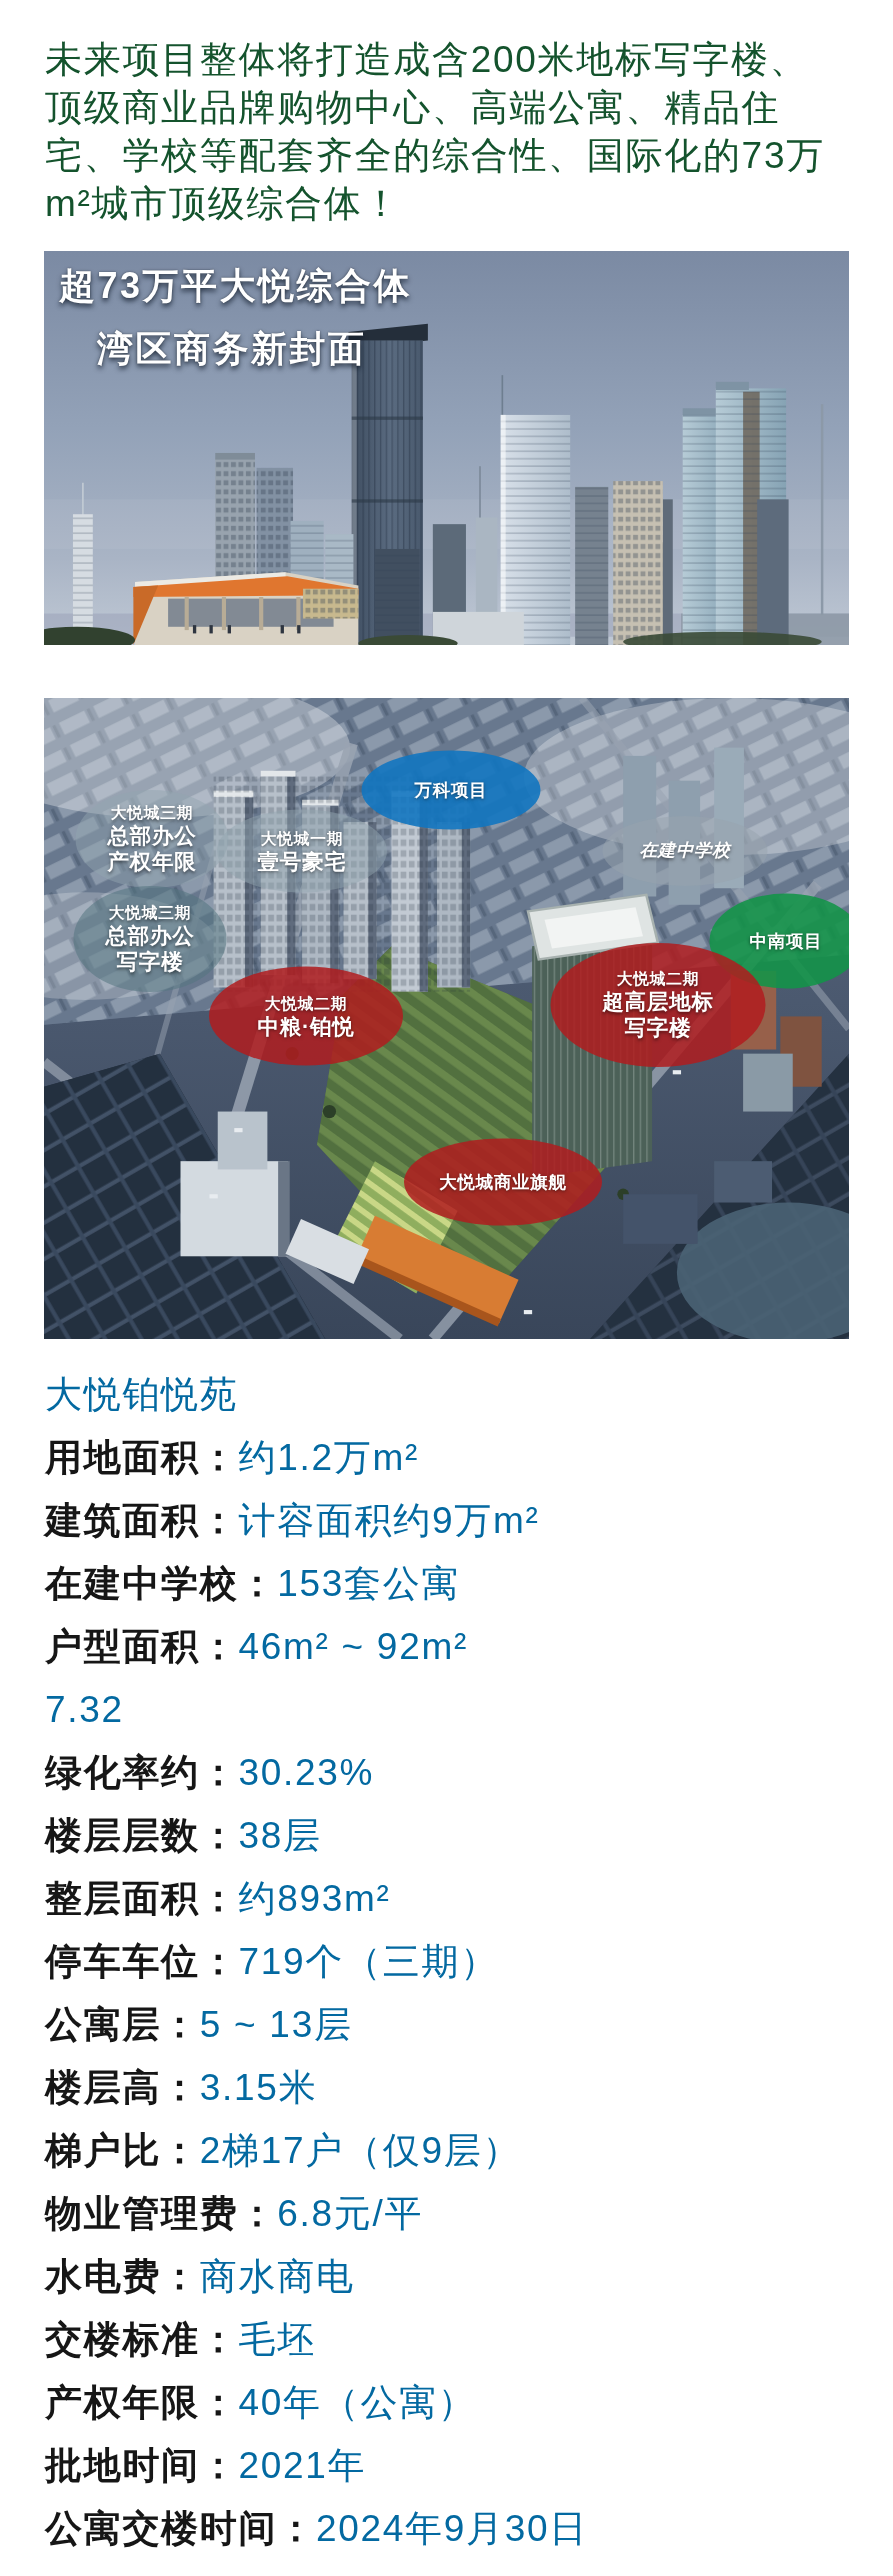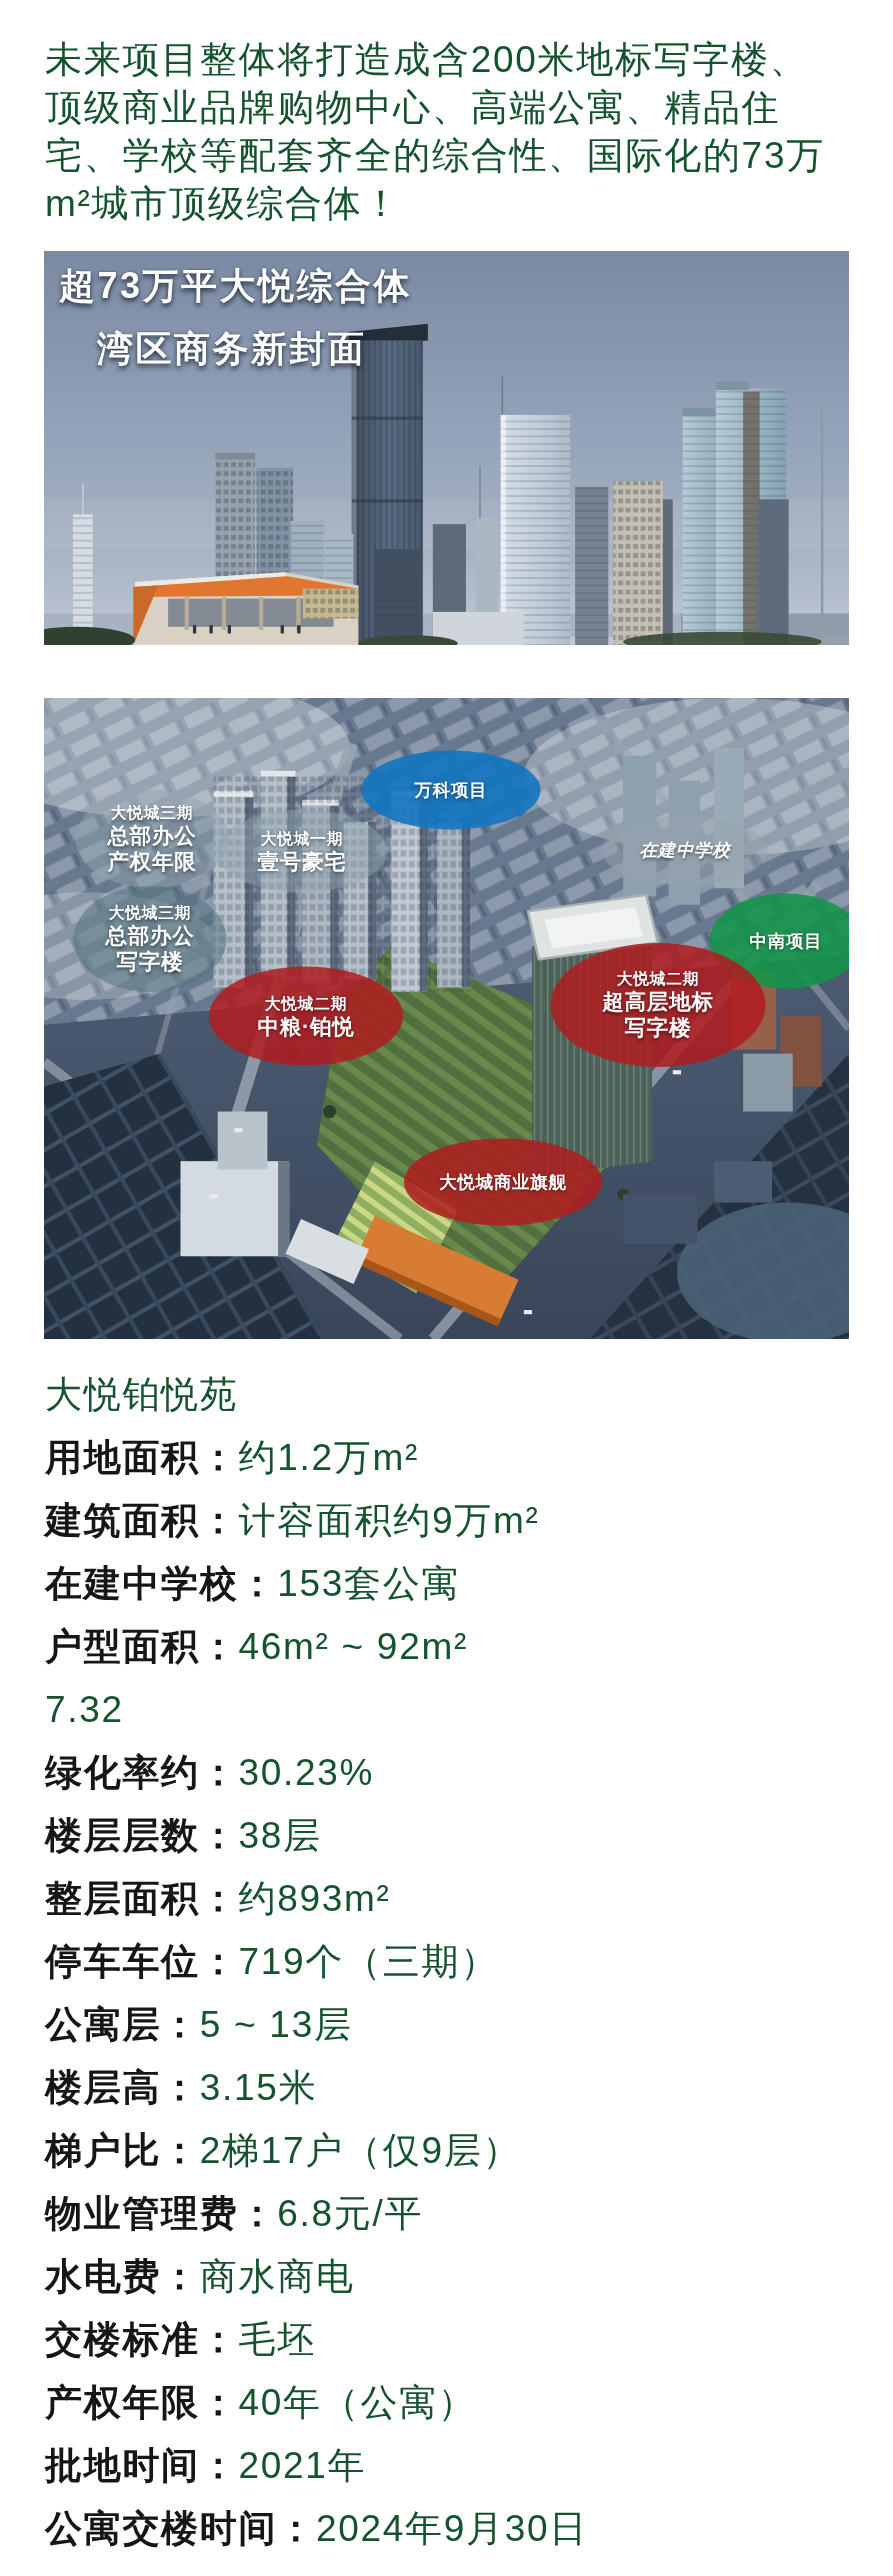--- a/index.html
+++ b/index.html
@@ -32,21 +32,21 @@
   .lab-gray{background:rgba(146,166,176,.48);}
   .lab-teal{background:rgba(84,116,128,.55);}
   .lab-school{background:rgba(152,163,173,.5);font-style:italic;}
   .lab-blue{background:rgba(18,118,192,.9);}
   .lab-green{background:rgba(18,148,72,.88);}
   .lab-red{background:rgba(176,28,30,.85);}
   
   .specs{margin:24px 16.5px 0 45px;}
   .spec-row{height:63px;display:flex;align-items:center;font-size:37px;letter-spacing:1.7px;white-space:nowrap;}
   .spec-label{font-weight:700;color:#161616;}
-  .spec-value{font-weight:400;color:#14532d;}
+  .spec-value{font-weight:400;color:#0369a1;}
 </style>
 </head>
 <body>
 
 <div class="intro">
   <div>未来项目整体将打造成含200米地标写字楼、</div>
   <div>顶级商业品牌购物中心、高端公寓、精品住</div>
   <div>宅、学校等配套齐全的综合性、国际化的73万</div>
   <div>m²城市顶级综合体！</div>
 </div>

